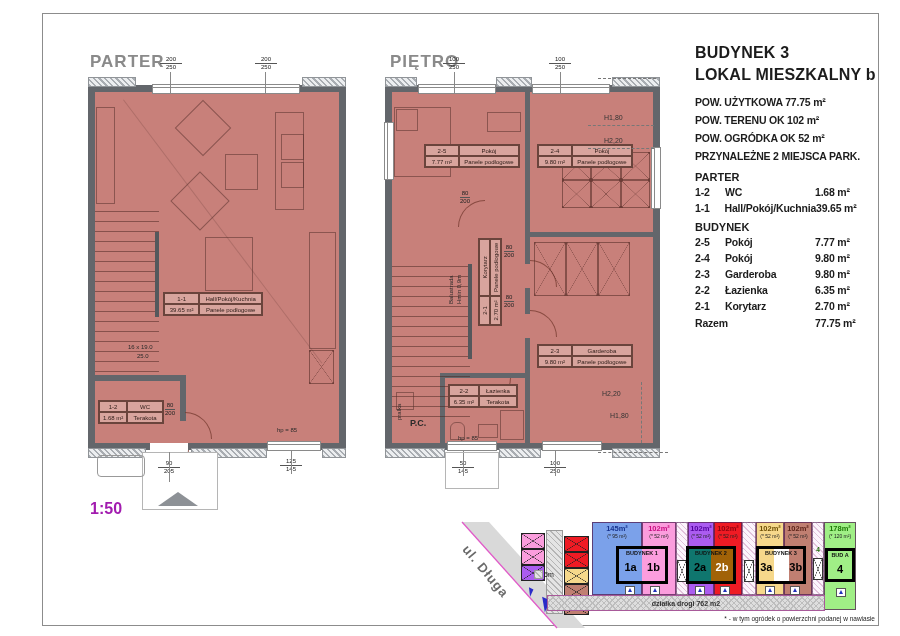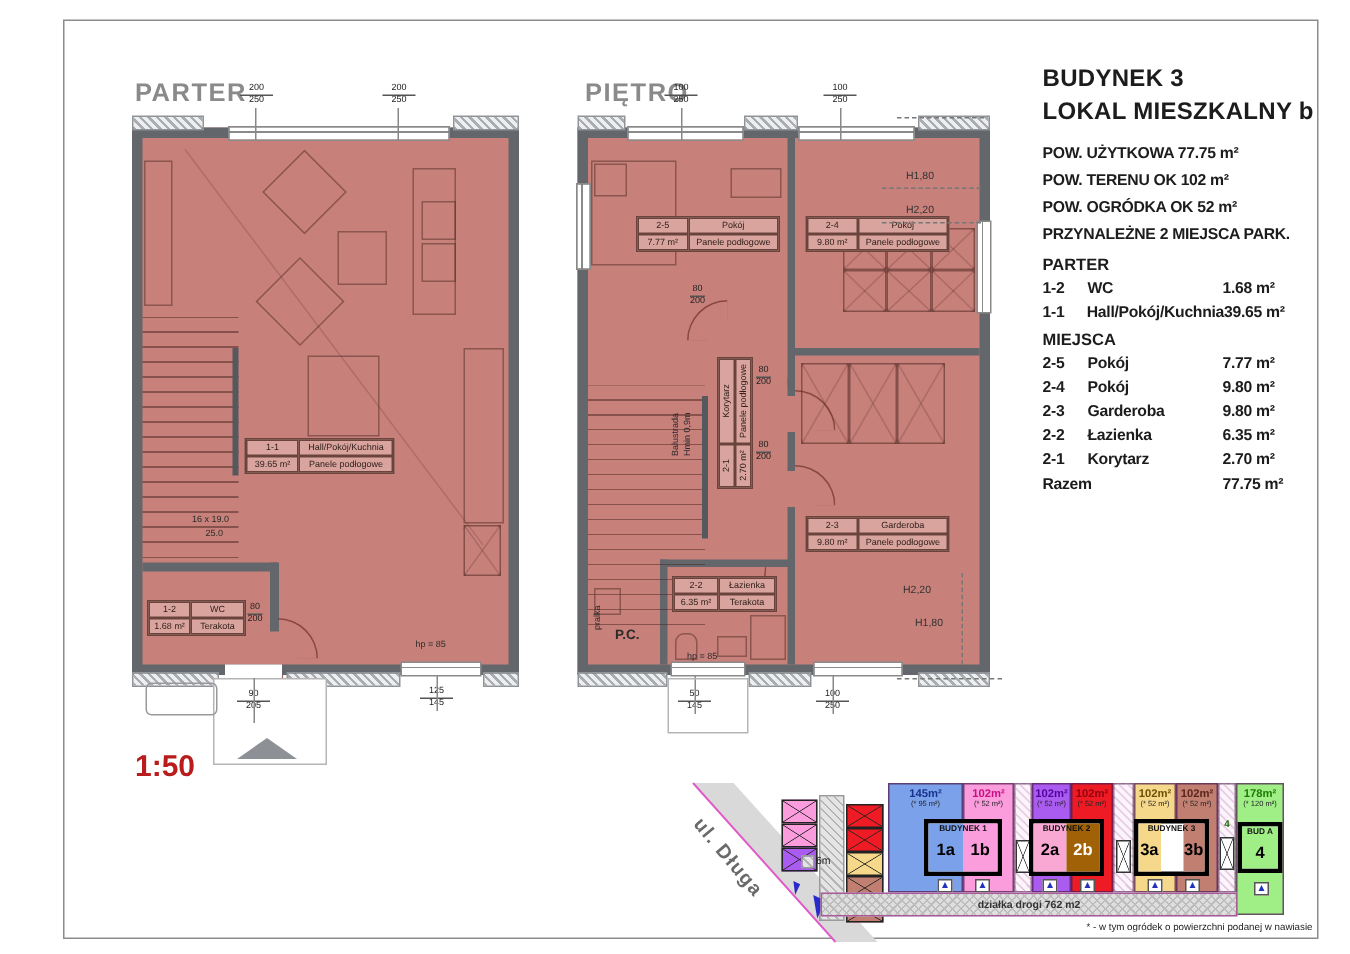--- a/index.html
+++ b/index.html
@@ -37,21 +37,21 @@
   .hlab{position:absolute;font-size:7px;color:#333;}
   .note{position:absolute;font-size:6px;color:#2a2a2a;white-space:nowrap;}
   .arc{position:absolute;width:26px;height:26px;border-left:1px solid rgba(120,60,50,.8);
        border-bottom:1px solid rgba(120,60,50,.8);border-bottom-left-radius:100%;}
   .vwrap{position:absolute;}
   .vrot{transform:rotate(-90deg);transform-origin:left top;position:absolute;}
   .xgrid{position:absolute;display:grid;}
   .xc{border:1px solid rgba(80,40,35,.55);
       background-image:linear-gradient(to top right,transparent calc(50% - .5px),rgba(80,40,35,.5) 50%,transparent calc(50% + .5px)),
                        linear-gradient(to bottom right,transparent calc(50% - .5px),rgba(80,40,35,.5) 50%,transparent calc(50% + .5px));}
-  .scale-label{position:absolute;font-size:20px;font-weight:bold;color:#b91c1c;}
+  .scale-label{position:absolute;font-size:16px;font-weight:bold;color:#a21caf;}
   .porch{position:absolute;border:1px solid #b5b5b5;background:#fff;}
   .tri{position:absolute;width:0;height:0;border-left:20px solid transparent;
        border-right:20px solid transparent;border-bottom:14px solid #8d9196;}
 
   
   .info{position:absolute;left:695px;width:182px;font-weight:bold;color:#1c1c1c;}
   .t1{font-size:16px;letter-spacing:.2px;}
   .iline{font-size:10.5px;letter-spacing:-0.2px;white-space:nowrap;}
   .irow{display:flex;font-size:10.5px;letter-spacing:-0.2px;}
   .irow .no{width:30px;}
@@ -342,21 +342,21 @@
     <div class="irow" style="margin-top:3px;">
       <span class="no">1-2</span>
       <span class="nm">WC</span>
       <span class="ar">1.68 m²</span>
     </div>
     <div class="irow" style="margin-top:4px;">
       <span class="no">1-1</span>
       <span class="nm">Hall/Pokój/Kuchnia</span>
       <span class="ar">39.65 m²</span>
     </div>
-    <div class="sect" style="margin-top:7px;">MIEJSCA</div>
+    <div class="sect" style="margin-top:7px;">BUDYNEK</div>
     <div class="irow" style="margin-top:3px;">
       <span class="no">2-5</span>
       <span class="nm">Pokój</span>
       <span class="ar">7.77 m²</span>
     </div>
     <div class="irow" style="margin-top:4px;">
       <span class="no">2-4</span>
       <span class="nm">Pokój</span>
       <span class="ar">9.80 m²</span>
     </div>
@@ -443,21 +443,21 @@
       <div class="bt">BUDYNEK 1</div>
       <div class="half" style="background-color: rgb(123, 161, 234);">
           <div class="un">1a</div>
         </div>
       <div class="half" style="background-color: rgb(251, 157, 221);">
           <div class="un">1b</div>
         </div>
     </div>
     <div class="bld" style="left:231px;top:50px;width:50px;height:38px;">
       <div class="bt">BUDYNEK 2</div>
-      <div class="half" style="background-color: #f9a8d4;">
+      <div class="half" style="background-color: #0f766e;">
           <div class="un">2a</div>
         </div>
       <div class="half" style="background-color: #a16207;">
           <div class="un white">2b</div>
         </div>
     </div>
     <div class="bld" style="left:301px;top:50px;width:50px;height:38px;">
       <div class="bt">BUDYNEK 3</div>
       <div class="half" style="background-color: rgb(246, 216, 139);">
           <div class="un">3a</div>

